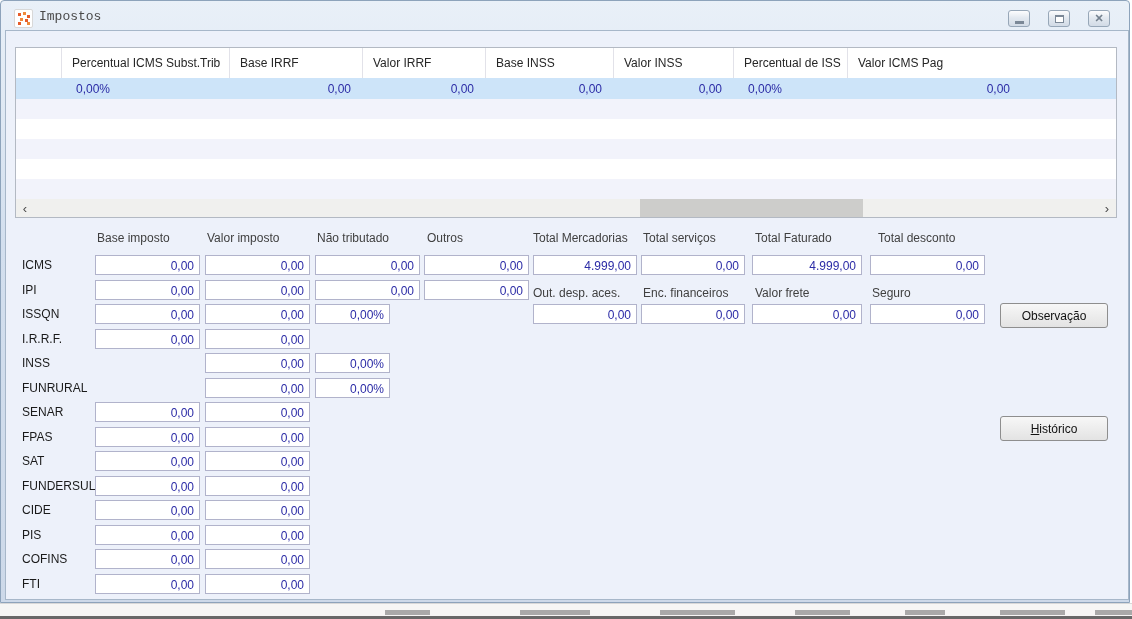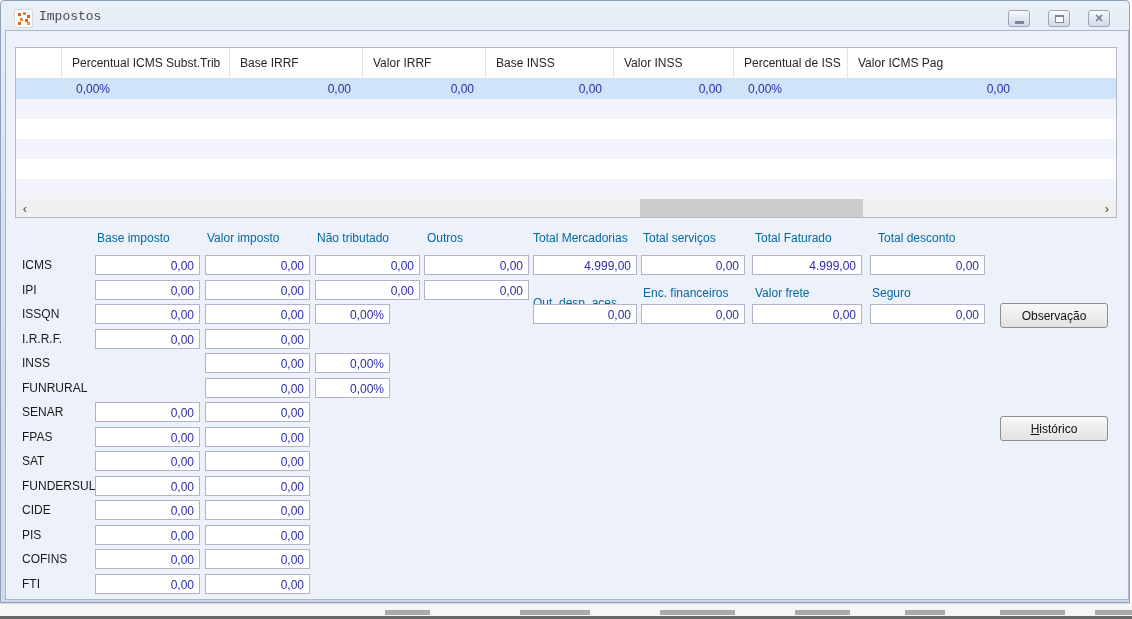--- a/index.html
+++ b/index.html
@@ -40,21 +40,21 @@
   .w5{width:120px;} .w6{width:114px;} .w7{width:166px;} .w8{flex:1;}
   .grid-body{position:absolute;left:0;top:51px;right:0;bottom:18px;display:flex;flex-direction:column;}
   .stripe{flex:1;} .stripe.alt{background:#f2f3fb;}
   .hscroll{position:absolute;left:0;right:0;bottom:0;height:18px;background:#f0f0ee;display:flex;}
   .scroll-arrow{width:18px;height:18px;display:flex;align-items:center;justify-content:center;
                 color:#4a4a4a;font-size:13px;line-height:1;}
   .scroll-track{position:relative;flex:1;height:18px;}
   .scroll-thumb{position:absolute;left:606px;top:0;width:223px;height:18px;background:#cdcdcb;}
 
   
-  .fh{position:absolute;font-size:12px;color:#0369a1;white-space:nowrap;}
+  .fh{position:absolute;font-size:12px;color:#404040;white-space:nowrap;}
   .tl{position:absolute;left:22px;font-size:12px;color:#1a1a1a;white-space:nowrap;}
   .f{position:absolute;box-sizing:border-box;height:20px;background:#fff;border:1px solid #b1b3cb;
      color:#2b2ba6;font-size:12px;text-align:right;padding:1px 5px 0 2px;font-family:inherit;outline:none;}
   .cb{left:95px;width:105px;} .cv{left:205px;width:105px;} .cn{left:315px;width:105px;}
   .cp{left:315px;width:75px;}  .co{left:424px;width:105px;}
   .c5{left:533px;width:104px;} .c6{left:641px;width:104px;} .c7{left:752px;width:110px;} .c8{left:870px;width:115px;}
 
   .pushbtn{position:absolute;left:1000px;width:108px;height:25px;box-sizing:border-box;
            background:linear-gradient(#f7f7f7,#e3e3e3);border:1px solid #8e8e8e;border-radius:3px;
            font-family:inherit;font-size:12px;color:#111;}
@@ -136,21 +136,21 @@
 
   <span class="fh" style="left:97px;top:231px;">Base imposto</span>
   <span class="fh" style="left:207px;top:231px;">Valor imposto</span>
   <span class="fh" style="left:317px;top:231px;">Não tributado</span>
   <span class="fh" style="left:427px;top:231px;">Outros</span>
   <span class="fh" style="left:533px;top:231px;">Total Mercadorias</span>
   <span class="fh" style="left:643px;top:231px;">Total serviços</span>
   <span class="fh" style="left:755px;top:231px;">Total Faturado</span>
   <span class="fh" style="left:872px;top:231px;margin-left:6px;">Total desconto</span>
 
-  <span class="fh" style="left:533px;top:296px;text-align:center;">Out. desp. aces.</span>
+  <span class="fh" style="left:533px;top:286px;text-align:center;">Out. desp. aces.</span>
   <span class="fh" style="left:643px;top:286px;">Enc. financeiros</span>
   <span class="fh" style="left:755px;top:286px;">Valor frete</span>
   <span class="fh" style="left:872px;top:286px;">Seguro</span>
 
   <span class="tl" style="top:258px;">ICMS</span>
   <input class="f cb" style="top: 255px;" value="0,00">
   <input class="f cv" style="top: 255px;" value="0,00">
   <input class="f cn" style="top: 255px;" value="0,00">
   <input class="f co" style="top: 255px;" value="0,00">
   <input class="f c5" style="top: 255px;" value="4.999,00">

